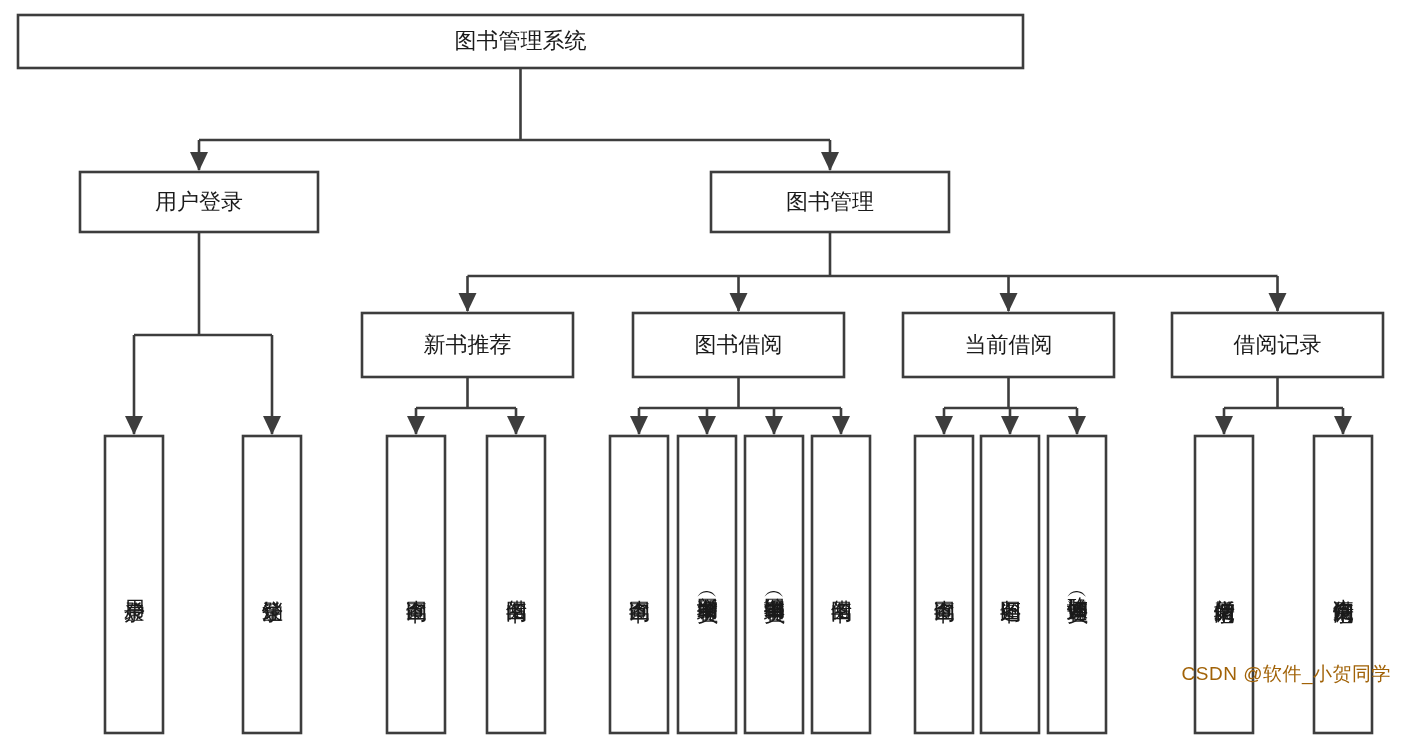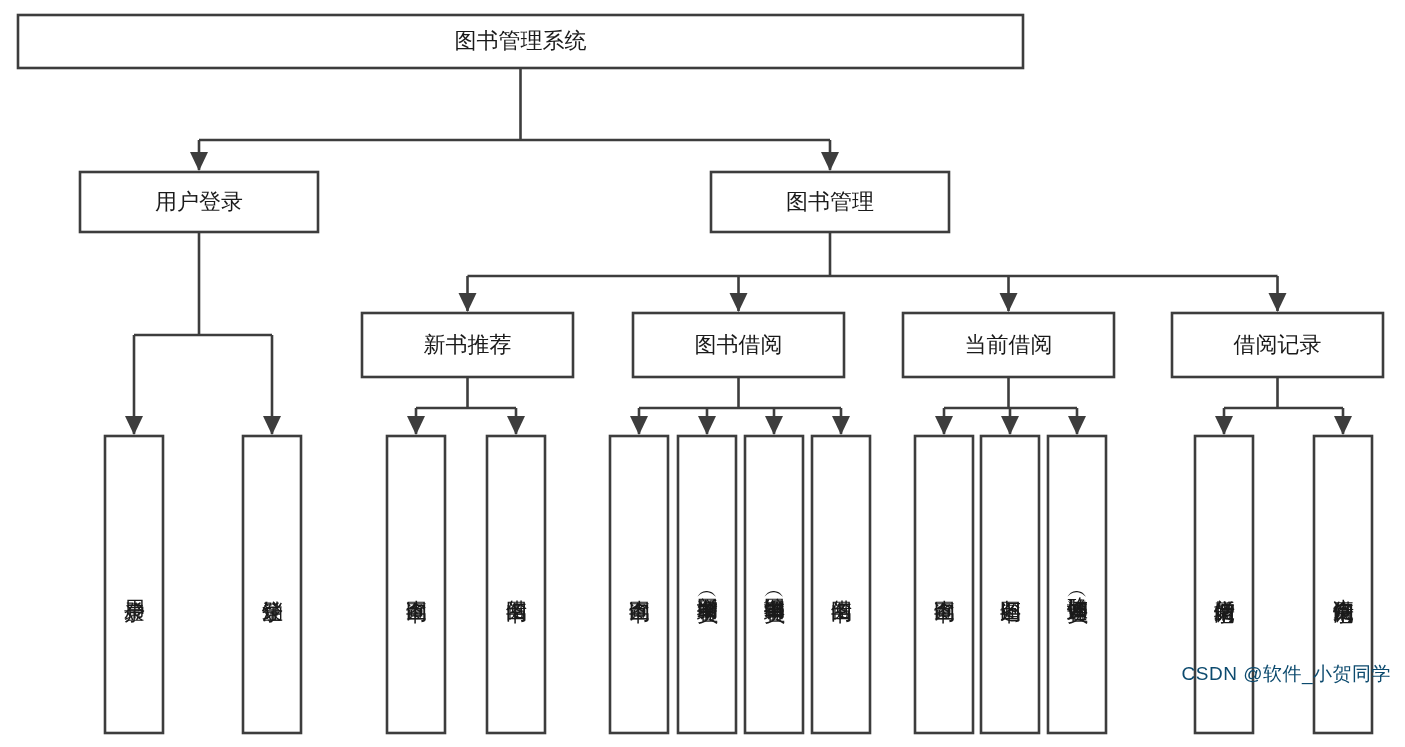--- a/index.html
+++ b/index.html
@@ -63,21 +63,21 @@
     white-space: nowrap;
     letter-spacing: 1px;
     pointer-events: none;
   }
   .watermark {
     position: absolute;
     right: 14px;
     bottom: 6px;
     font-family: "Liberation Sans", "DejaVu Sans", sans-serif;
     font-size: 19px;
-    color: #0c4a6e;
+    color: #a16207;
     letter-spacing: 0.5px;
     user-select: none;
   }
 </style>
 </head>
 <body>
 
 <div id="diagram-root">
 
   <svg id="flow" viewBox="0 0 1405 747">

